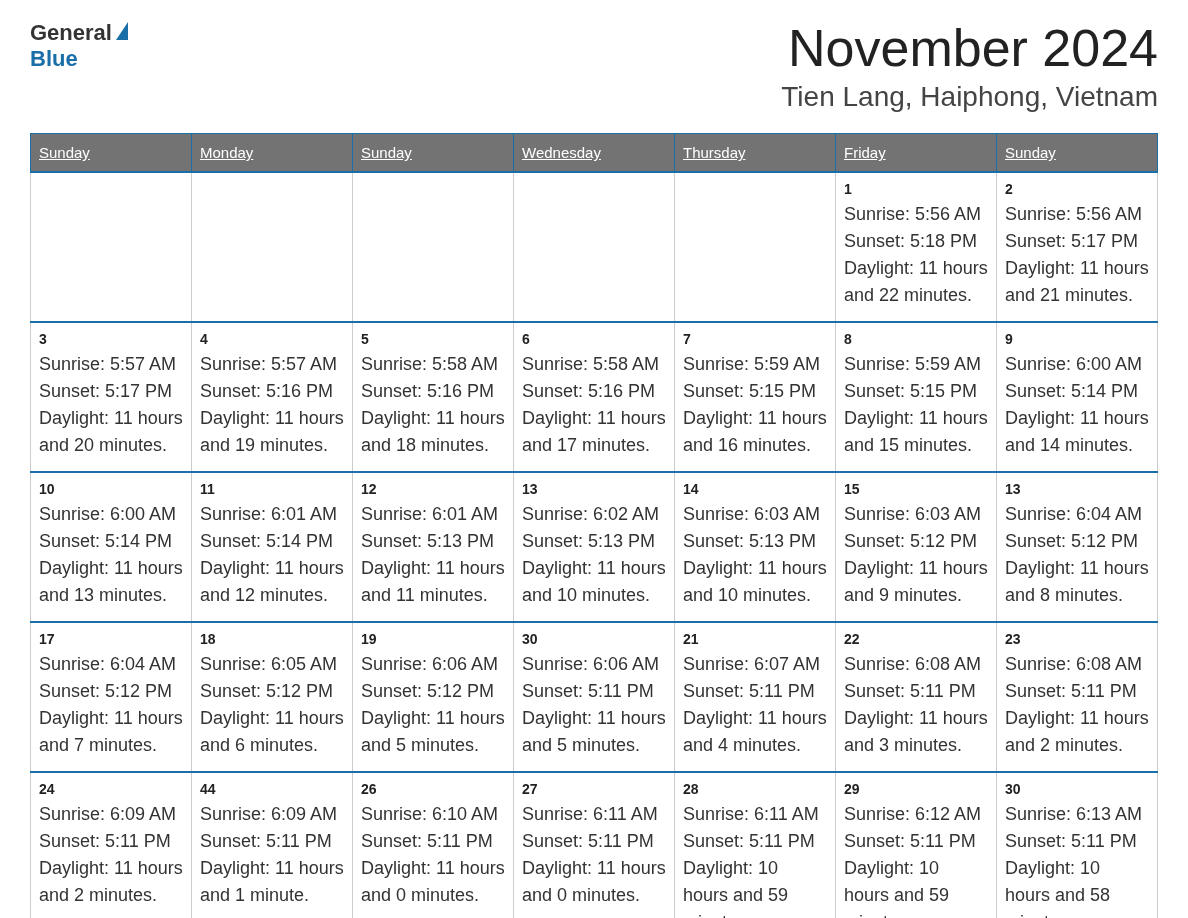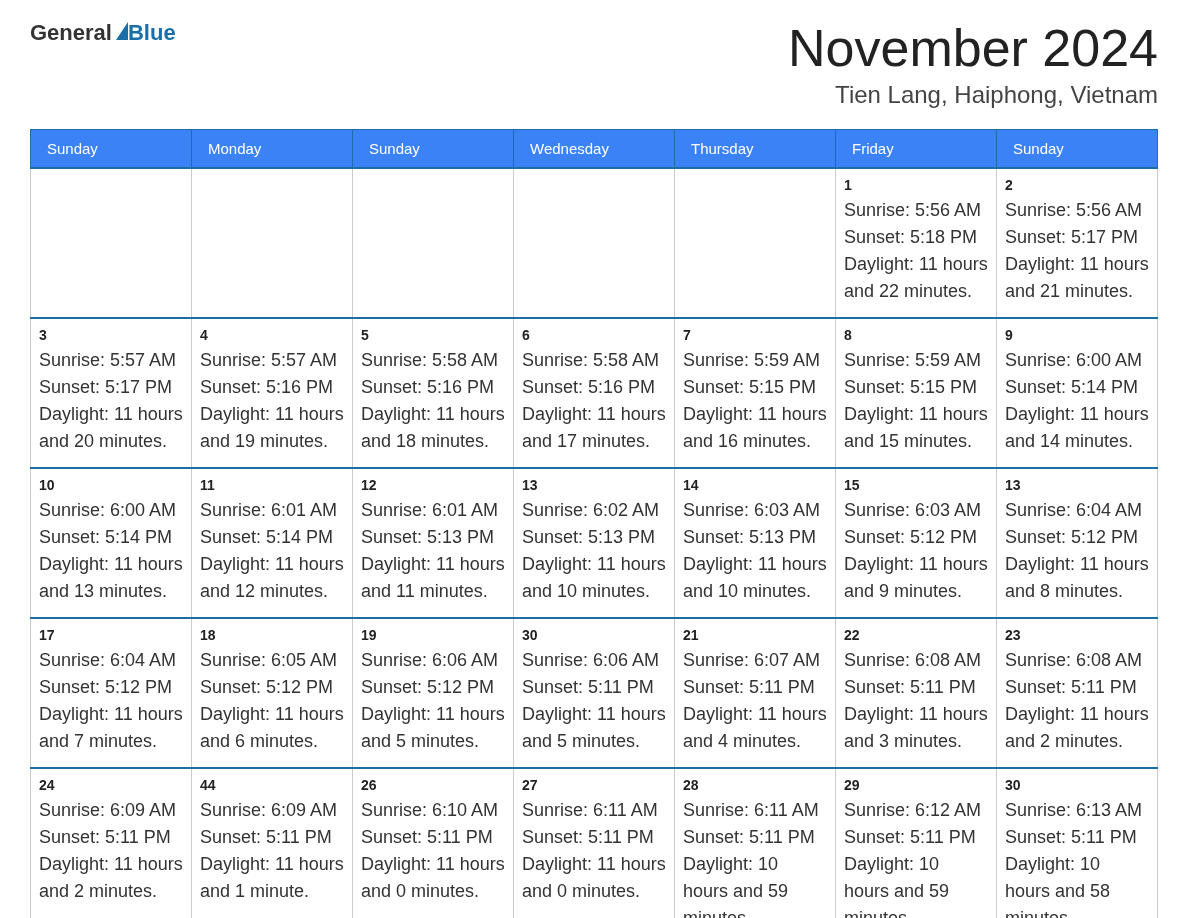--- a/index.html
+++ b/index.html
@@ -10,21 +10,21 @@
       padding: 20px 30px;
     }
     .header {
       display: flex;
       justify-content: space-between;
       align-items: flex-start;
       margin-bottom: 20px;
     }
     .logo {
       display: flex;
-      flex-direction: row;
+      flex-direction: column;
       align-items: flex-start;
     }
     .logo-top {
       display: flex;
       align-items: center;
       font-size: 22px;
       font-weight: bold;
       color: #333;
     }
     .logo-triangle {
@@ -44,37 +44,38 @@
       text-align: right;
     }
     .title-block h1 {
       font-size: 52px;
       font-weight: 300;
       color: #222;
       line-height: 1.1;
       margin-left: 40px;
     }
     .title-block h2 {
-      font-size: 24px;
+      font-size: 28px;
       font-weight: normal;
       color: #444;
       margin-top: 4px;
     }
     .calendar {
       width: 100%;
       border-collapse: collapse;
     }
     .calendar thead tr th {
-      background: #3b82f6;
+      background: #737373;
       color: #fff;
-      padding: 10px 16px;
+      padding: 10px 8px;
       text-align: left;
       font-size: 15px;
       font-weight: normal;
       border: 1px solid #1a6fa8;
+      text-decoration: underline;
     }
     .calendar tbody tr {
       border-top: 2px solid #1a6fa8;
     }
     .calendar tbody tr td {
       vertical-align: top;
       padding: 8px 8px 12px 8px;
       border: 1px solid #ccc;
       min-height: 80px;
       font-size: 12.5px;

